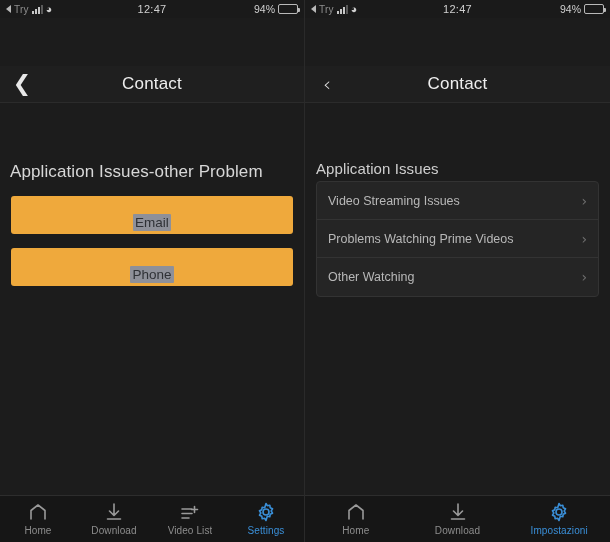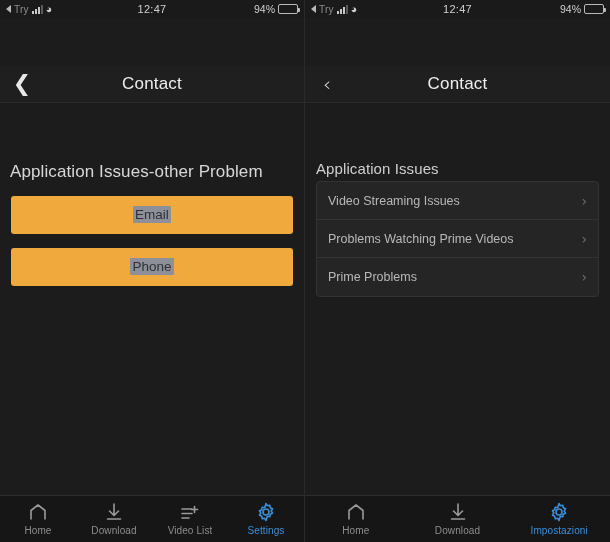--- a/index.html
+++ b/index.html
@@ -107,21 +107,21 @@
     height: 38px;
     background: #efa93c;
     border: none; border-radius: 3px;
     color: #3d3d3d;
     font-size: 13.5px;
     font-family: "Liberation Sans", sans-serif;
     cursor: pointer;
     width: calc(100% - 22px);
     text-align: center;
     line-height: 38px;
-    padding: 0;
+    padding: 8px;
   }
   .btn-orange .lbl {
     background: #8e9099;
     color: #2f3136;
     padding: 1px 2px;
     border-radius: 1px;
   }
 
   
   .right-heading {
@@ -284,21 +284,21 @@
       <div class="list">
         <div class="list-item">
           <span>Video Streaming Issues</span>
           <span class="chev">›</span>
         </div>
         <div class="list-item">
           <span>Problems Watching Prime Videos</span>
           <span class="chev">›</span>
         </div>
         <div class="list-item">
-          <span>Prime Problems</span>
+          <span>Other Watching</span>
           <span class="chev">›</span>
         </div>
       </div>
     </div>
 
     <div class="tabbar">
       <div class="tab">
         <span class="ticon">
           <svg width="20" height="18" viewBox="0 0 20 18">
               <path d="M3 16V7.5L10 2l7 5.5V16" stroke-linejoin="round" stroke-linecap="round"></path>

